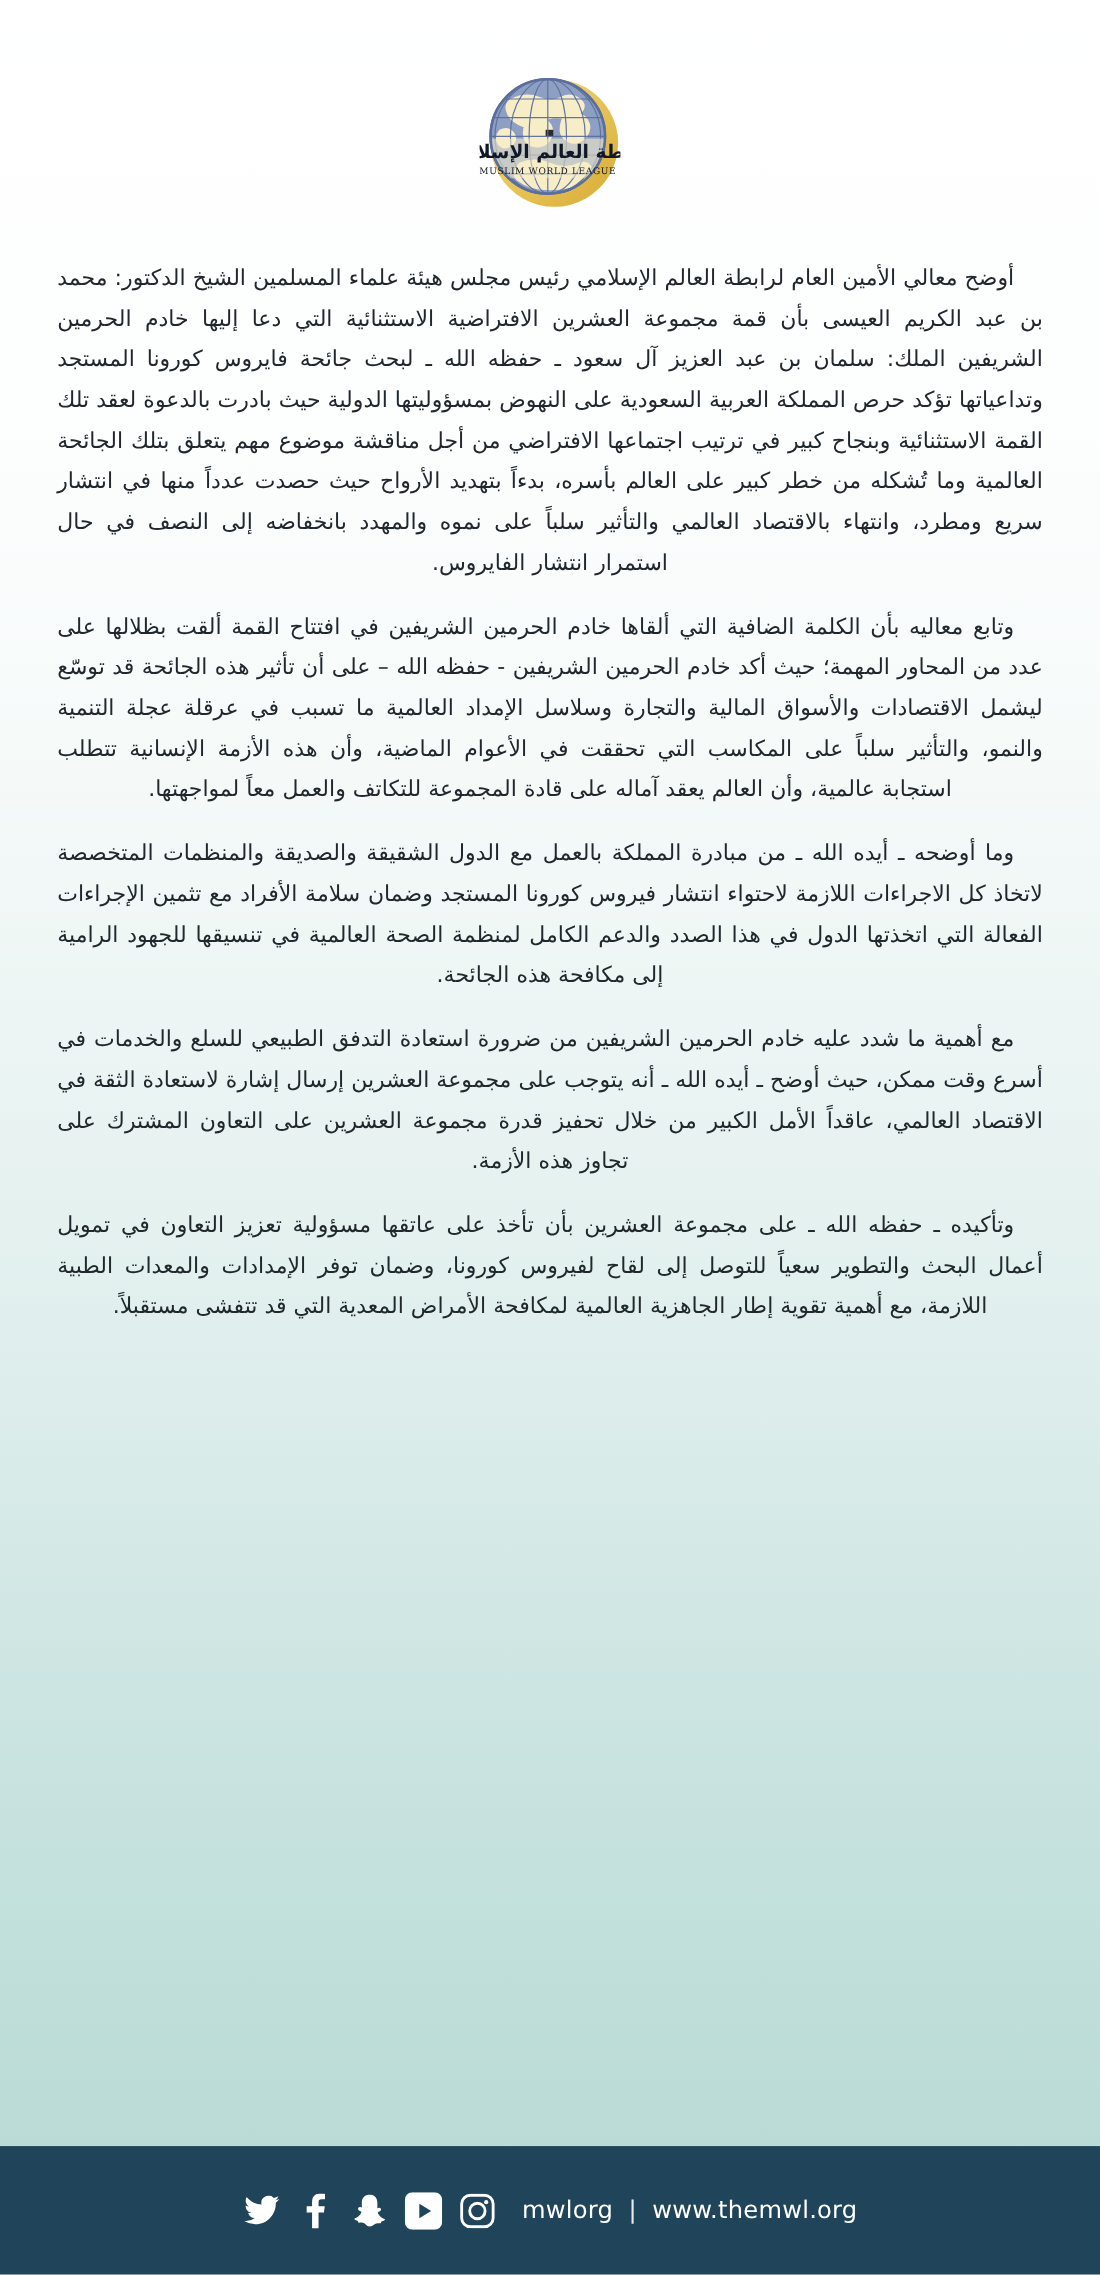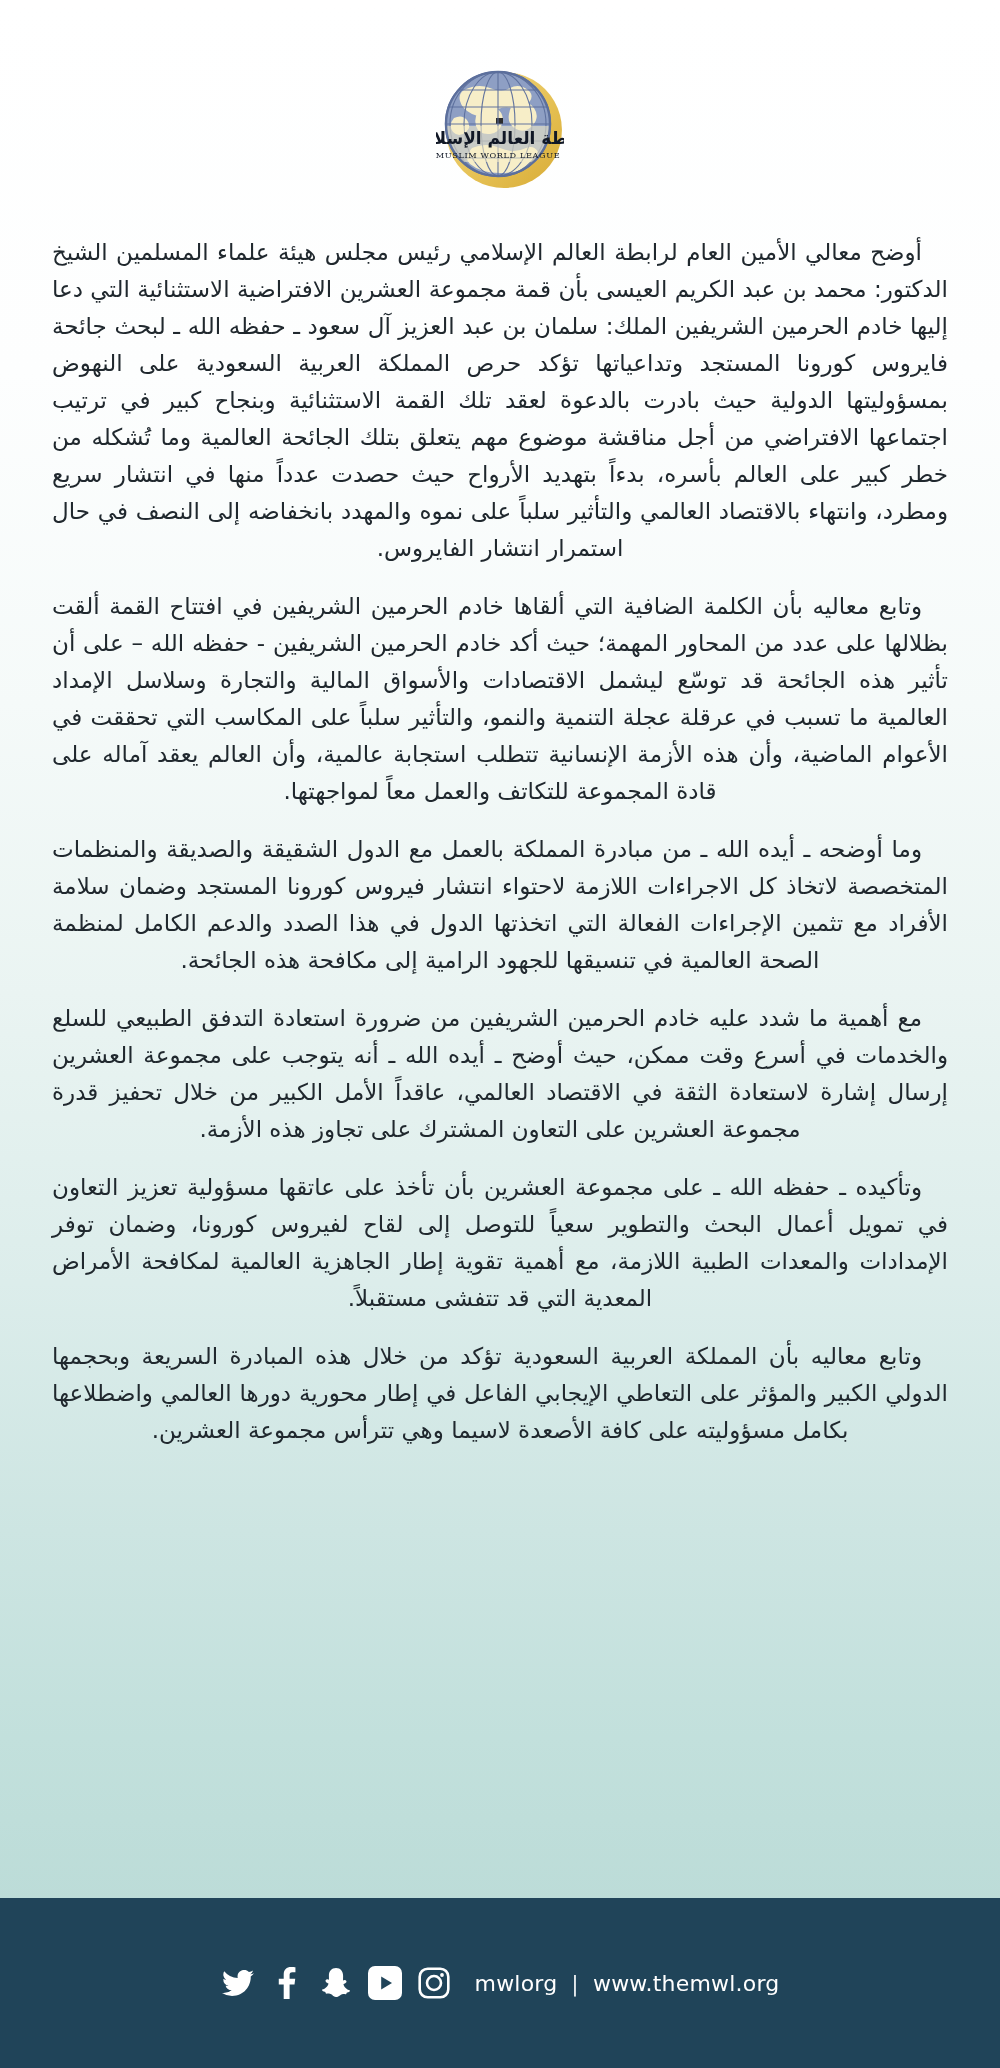--- a/index.html
+++ b/index.html
@@ -48,32 +48,32 @@
     flex:1 1 auto;
     padding:18px 52px 0 52px;
     box-sizing:border-box;
   }
   .para{
     direction:rtl;
     text-align:justify;
     text-align-last:center;
     text-justify:inter-word;
     color:#20282e;
-    font-size:23px;
+    font-size:20px;
     line-height:37px;
     margin:0 0 21px 0;
     text-indent:26px;
     font-weight:400;
     letter-spacing:0px;
   }
   .para:last-child{margin-bottom:0;}
   
   #footer{
     flex:0 0 auto;
-    height:170px;
+    height:117px;
     background:#204459;
     display:flex;
     align-items:center;
     justify-content:center;
     direction:ltr;
     gap:0;
   }
   .social-row{
     display:flex;
     align-items:center;
@@ -165,21 +165,20 @@
       </svg>
     </div>
   </div>
 
   <div id="content">
     <p class="para">أوضح معالي الأمين العام لرابطة العالم الإسلامي رئيس مجلس هيئة علماء المسلمين الشيخ الدكتور: محمد بن عبد الكريم العيسى بأن قمة مجموعة العشرين الافتراضية الاستثنائية التي دعا إليها خادم الحرمين الشريفين الملك: سلمان بن عبد العزيز آل سعود ـ حفظه الله ـ لبحث جائحة فايروس كورونا المستجد وتداعياتها تؤكد حرص المملكة العربية السعودية على النهوض بمسؤوليتها الدولية حيث بادرت بالدعوة لعقد تلك القمة الاستثنائية وبنجاح كبير في ترتيب اجتماعها الافتراضي من أجل مناقشة موضوع مهم يتعلق بتلك الجائحة العالمية وما تُشكله من خطر كبير على العالم بأسره، بدءاً بتهديد الأرواح حيث حصدت عدداً منها في انتشار سريع ومطرد، وانتهاء بالاقتصاد العالمي والتأثير سلباً على نموه والمهدد بانخفاضه إلى النصف في حال استمرار انتشار الفايروس.</p>
     <p class="para">وتابع معاليه بأن الكلمة الضافية التي ألقاها خادم الحرمين الشريفين في افتتاح القمة ألقت بظلالها على عدد من المحاور المهمة؛ حيث أكد خادم الحرمين الشريفين - حفظه الله – على أن تأثير هذه الجائحة قد توسّع ليشمل الاقتصادات والأسواق المالية والتجارة وسلاسل الإمداد العالمية ما تسبب في عرقلة عجلة التنمية والنمو، والتأثير سلباً على المكاسب التي تحققت في الأعوام الماضية، وأن هذه الأزمة الإنسانية تتطلب استجابة عالمية، وأن العالم يعقد آماله على قادة المجموعة للتكاتف والعمل معاً لمواجهتها.</p>
     <p class="para">وما أوضحه ـ أيده الله ـ من مبادرة المملكة بالعمل مع الدول الشقيقة والصديقة والمنظمات المتخصصة لاتخاذ كل الاجراءات اللازمة لاحتواء انتشار فيروس كورونا المستجد وضمان سلامة الأفراد مع تثمين الإجراءات الفعالة التي اتخذتها الدول في هذا الصدد والدعم الكامل لمنظمة الصحة العالمية في تنسيقها للجهود الرامية إلى مكافحة هذه الجائحة.</p>
     <p class="para">مع أهمية ما شدد عليه خادم الحرمين الشريفين من ضرورة استعادة التدفق الطبيعي للسلع والخدمات في أسرع وقت ممكن، حيث أوضح ـ أيده الله ـ أنه يتوجب على مجموعة العشرين إرسال إشارة لاستعادة الثقة في الاقتصاد العالمي، عاقداً الأمل الكبير من خلال تحفيز قدرة مجموعة العشرين على التعاون المشترك على تجاوز هذه الأزمة.</p>
     <p class="para">وتأكيده ـ حفظه الله ـ على مجموعة العشرين بأن تأخذ على عاتقها مسؤولية تعزيز التعاون في تمويل أعمال البحث والتطوير سعياً للتوصل إلى لقاح لفيروس كورونا، وضمان توفر الإمدادات والمعدات الطبية اللازمة، مع أهمية تقوية إطار الجاهزية العالمية لمكافحة الأمراض المعدية التي قد تتفشى مستقبلاً.</p>
-    <p class="para">وتابع معاليه بأن المملكة العربية السعودية تؤكد من خلال هذه المبادرة السريعة وبحجمها الدولي الكبير والمؤثر على التعاطي الإيجابي الفاعل في إطار محورية دورها العالمي واضطلاعها بكامل مسؤوليته على كافة الأصعدة لاسيما وهي تترأس مجموعة العشرين.</p>
   </div>
 
   <div id="footer">
     <div class="social-row">
 
       <span class="soc">
         <svg width="32" height="27" viewBox="0 0 32 27" xmlns="http://www.w3.org/2000/svg">
           <path fill="#ffffff" d="M32 3.2a13 13 0 0 1-3.77 1.03A6.57 6.57 0 0 0 31.11.5a13.1 13.1 0 0 1-4.17 1.59A6.56 6.56 0 0 0 15.77 8.07 18.63 18.63 0 0 1 2.23 1.2a6.56 6.56 0 0 0 2.03 8.76A6.5 6.5 0 0 1 1.28 9.1v.08a6.56 6.56 0 0 0 5.26 6.43 6.6 6.6 0 0 1-2.96.11 6.57 6.57 0 0 0 6.13 4.56A13.16 13.16 0 0 1 0 23.02 18.57 18.57 0 0 0 10.06 26c12.07 0 18.67-10 18.67-18.67l-.02-.85A13.3 13.3 0 0 0 32 3.2z"></path>
         </svg>
       </span>

